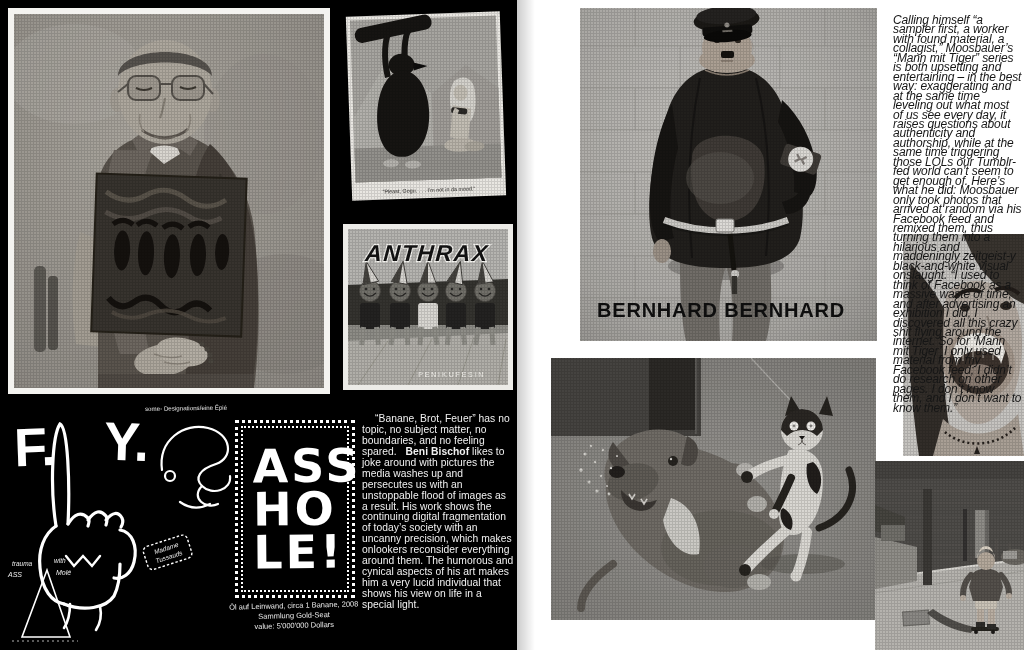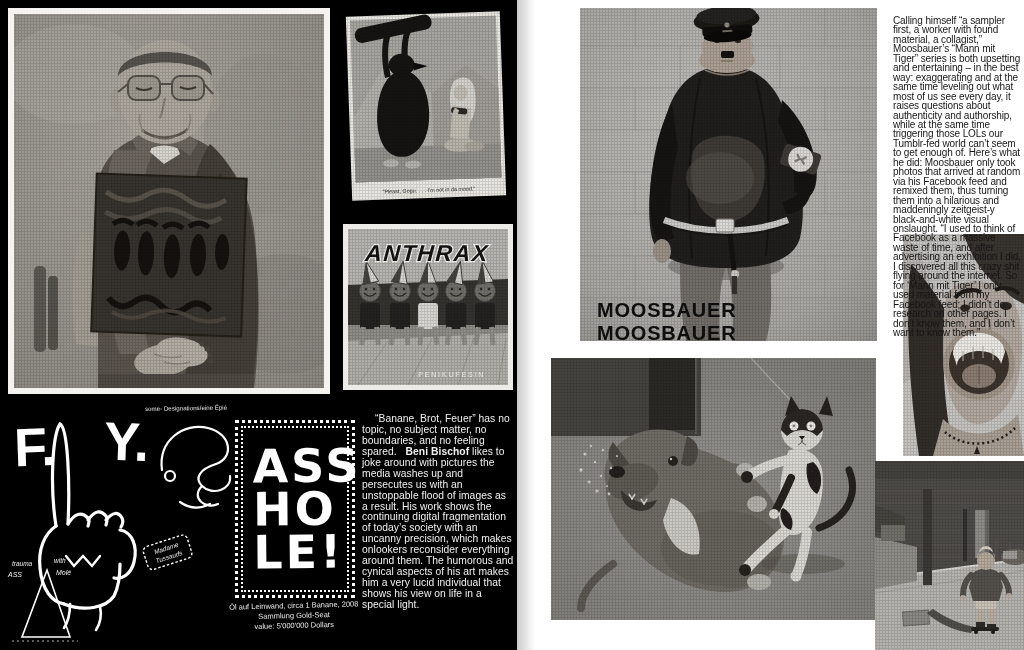--- a/index.html
+++ b/index.html
@@ -29,22 +29,22 @@
             font-size:46px;line-height:.93;letter-spacing:3px;padding-left:10px;transform:rotate(-.5deg);}
   #ass-caption{left:224px;top:601px;width:140px;color:#e9e9e9;font-size:7.5px;line-height:1.3;
                text-align:center;transform:rotate(-1.5deg);}
   
   #bischof{left:362px;top:404px;width:152px;color:#f1f1f1;font-size:10.3px;line-height:10.9px;
            text-indent:13px;letter-spacing:.05px;}
   #bischof b{font-weight:bold;margin-left:6px;}
   
   #moos{left:63px;top:8px;width:297px;height:333px;background:#b0aeaa;}
   #moos-caption{left:17px;top:291px;color:#0e0e0e;font-weight:bold;font-size:20px;letter-spacing:.8px;}
-  #article{left:376px;top:16px;width:129px;color:#161616;font-size:10px;line-height:9.45px;
-           letter-spacing:-.12px;z-index:3;}
+  #article{left:376px;top:16px;width:129px;color:#161616;font-size:12px;line-height:9.45px;
+           letter-spacing:-.12px;z-index:3;font-style:italic;}
   #face{left:386px;top:234px;width:121px;height:222px;z-index:1;background:#c6c4c0;}
   #dogcat{left:34px;top:358px;width:325px;height:262px;background:#8a8884;}
   #child{left:358px;top:461px;width:149px;height:189px;background:#4e4c49;}
   svg{display:block;}
   svg text{font-family:"Liberation Sans",sans-serif;}
 </style>
 </head>
 <body>
 
 <div id="spread">
@@ -342,21 +342,21 @@
             <ellipse cx="147" cy="12" rx="33" ry="12" fill="#1b1916"></ellipse>
             <ellipse cx="147" cy="7" rx="30" ry="9" fill="#242220"></ellipse>
             <rect x="122" y="18" width="50" height="9" rx="3" fill="#0f0e0c"></rect>
             <ellipse cx="147" cy="28" rx="24" ry="6" fill="#0a0908"></ellipse>
             <circle cx="147" cy="17" r="2.6" fill="#8f8b85"></circle>
             <rect x="142" y="22" width="10" height="2" fill="#6e6a64"></rect>
           </g>
         </g>
       </svg>
       <div class="dots"></div>
-      <div id="moos-caption" class="abs">MOOSBAUER MOOSBAUER</div>
+      <div id="moos-caption" class="abs">BERNHARD BERNHARD</div>
     </div>
 
     <div id="article" class="abs">Calling himself “a sampler first, a worker with found material, a collagist,” Moosbauer’s “Mann mit Tiger” series is both upsetting and entertaining – in the best way: exaggerating and at the same time leveling out what most of us see every day, it raises questions about authenticity and authorship, while at the same time triggering those LOLs our Tumblr-fed world can’t seem to get enough of. Here’s what he did: Moosbauer only took photos that arrived at random via his Facebook feed and remixed them, thus turning them into a hilarious and maddeningly zeitgeist-y black-and-white visual onslaught. “I used to think of Facebook as a massive waste of time, and after advertising an exhibition I did, I discovered all this crazy shit flying around the internet. So for ‘Mann mit Tiger’ I only used material from my Facebook feed; I didn’t do research on other pages. I don’t know them, and I don’t want to know them.”</div>
 
     <div id="face" class="abs">
       <svg width="121" height="222" viewBox="0 0 121 222">
         <rect width="121" height="222" fill="#c6c4c0"></rect>
         <path d="M0,0 C30,30 40,80 28,130 L0,150 Z" fill="#b4b2ae" opacity=".8"></path>
         <path d="M60,0 L121,0 L121,70 C100,60 78,40 68,18 Z" fill="#39342f"></path>
         <path d="M8,30 C2,80 6,150 16,222 L52,222 C40,170 38,120 44,80 C36,64 22,44 8,30 Z" fill="#322d29"></path>

